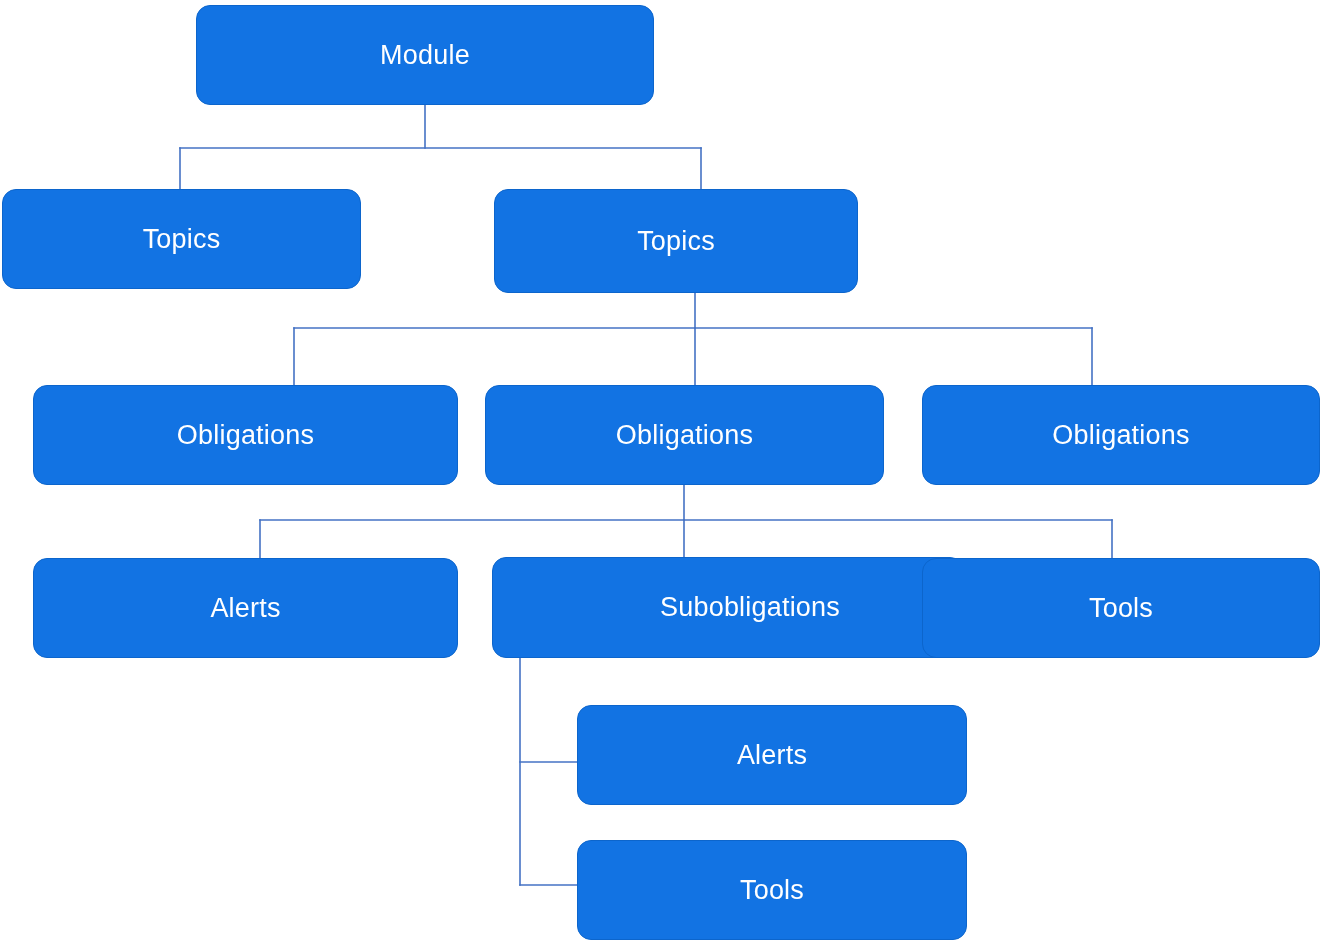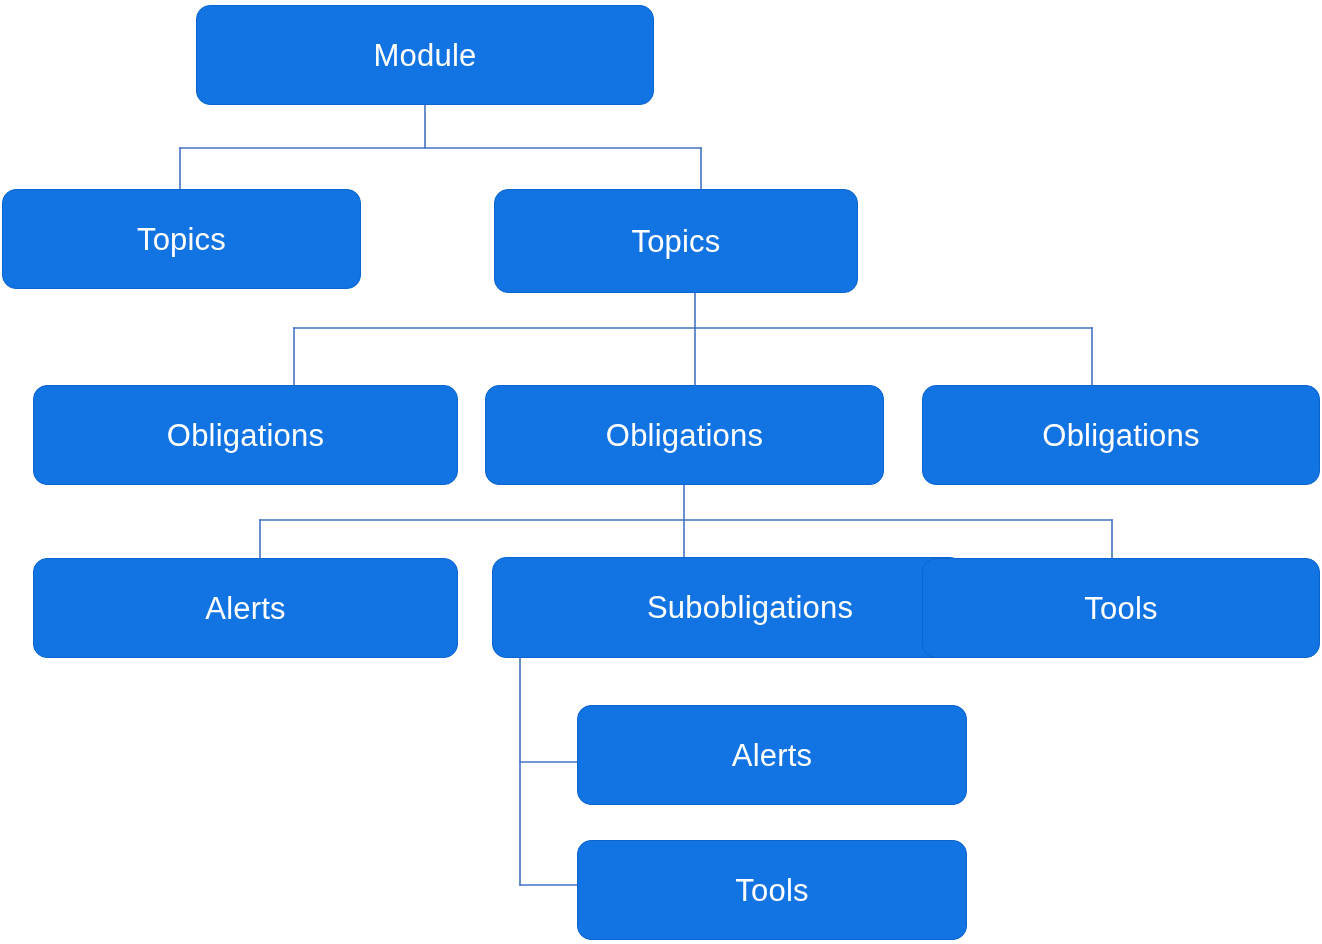--- a/index.html
+++ b/index.html
@@ -28,21 +28,21 @@
   .node {
     position: absolute;
     box-sizing: border-box;
     background: #1273E3;
     border: 1.5px solid #0C65CC;
     border-radius: 14px;
     display: flex;
     align-items: center;
     justify-content: center;
     color: #ffffff;
-    font-size: 31px;
+    font-size: 27px;
     font-weight: 400;
     letter-spacing: 0.2px;
     line-height: 1;
     text-align: right;
     user-select: none;
   }
   .node-label {
     display: block;
     padding: 0 10px;
     white-space: nowrap;

